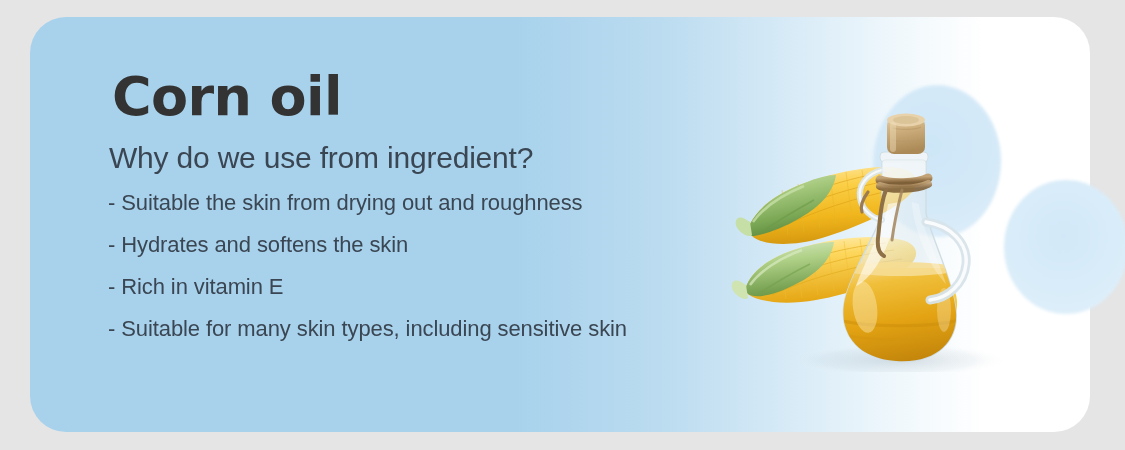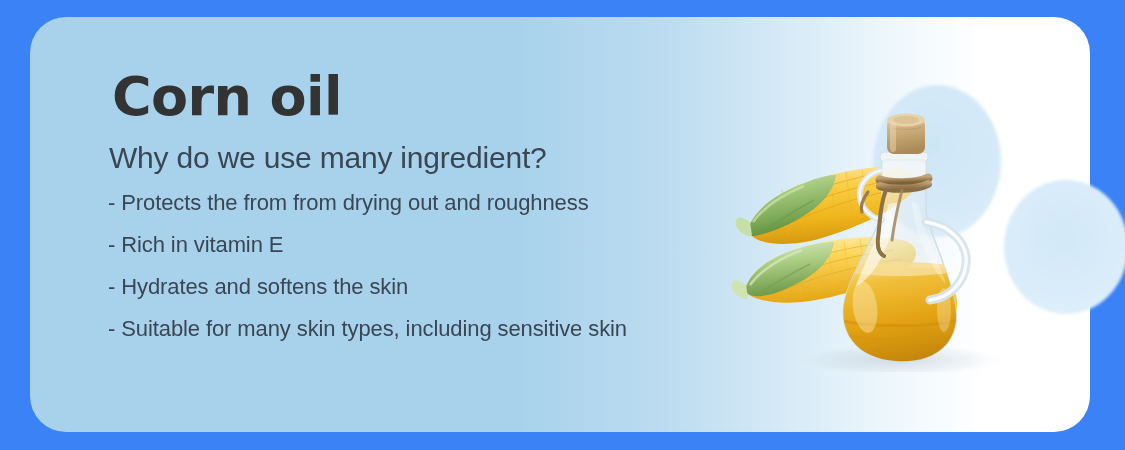--- a/index.html
+++ b/index.html
@@ -11,21 +11,21 @@
     width: 1125px;
     height: 450px;
     font-family: "Liberation Sans", sans-serif;
     overflow: hidden;
   }
 
   #banner {
     position: relative;
     width: 1125px;
     height: 450px;
-    background: #3b82f6;
+    background: #e5e5e5;
     overflow: hidden;
   }
 
   
   #card {
     position: absolute;
     left: 30px;
     top: 17px;
     width: 1060px;
     height: 415px;
@@ -118,25 +118,25 @@
 
 <div id="banner">
 
   <div id="card">
 
     <div class="blob" id="blob-top"></div>
     <div class="blob" id="blob-bottom"></div>
 
     <div id="text-block">
       <h1 id="title">Corn oil</h1>
-      <div id="subtitle">Why do we use many ingredient?</div>
+      <div id="subtitle">Why do we use from ingredient?</div>
       <ul id="benefit-list">
-        <li>- Protects the from from drying out and roughness</li>
+        <li>- Suitable the skin from drying out and roughness</li>
+        <li>- Hydrates and softens the skin</li>
         <li>- Rich in vitamin E</li>
-        <li>- Hydrates and softens the skin</li>
         <li>- Suitable for many skin types, including sensitive skin</li>
       </ul>
     </div>
 
     <div id="product">
       <svg viewBox="0 0 320 300" xmlns="http://www.w3.org/2000/svg" aria-hidden="true">
         <defs>
           <linearGradient id="huskGrad" x1="0" y1="0" x2="0.3" y2="1">
             <stop offset="0%" stop-color="#cfe3b4"></stop>
             <stop offset="35%" stop-color="#a6c97e"></stop>

